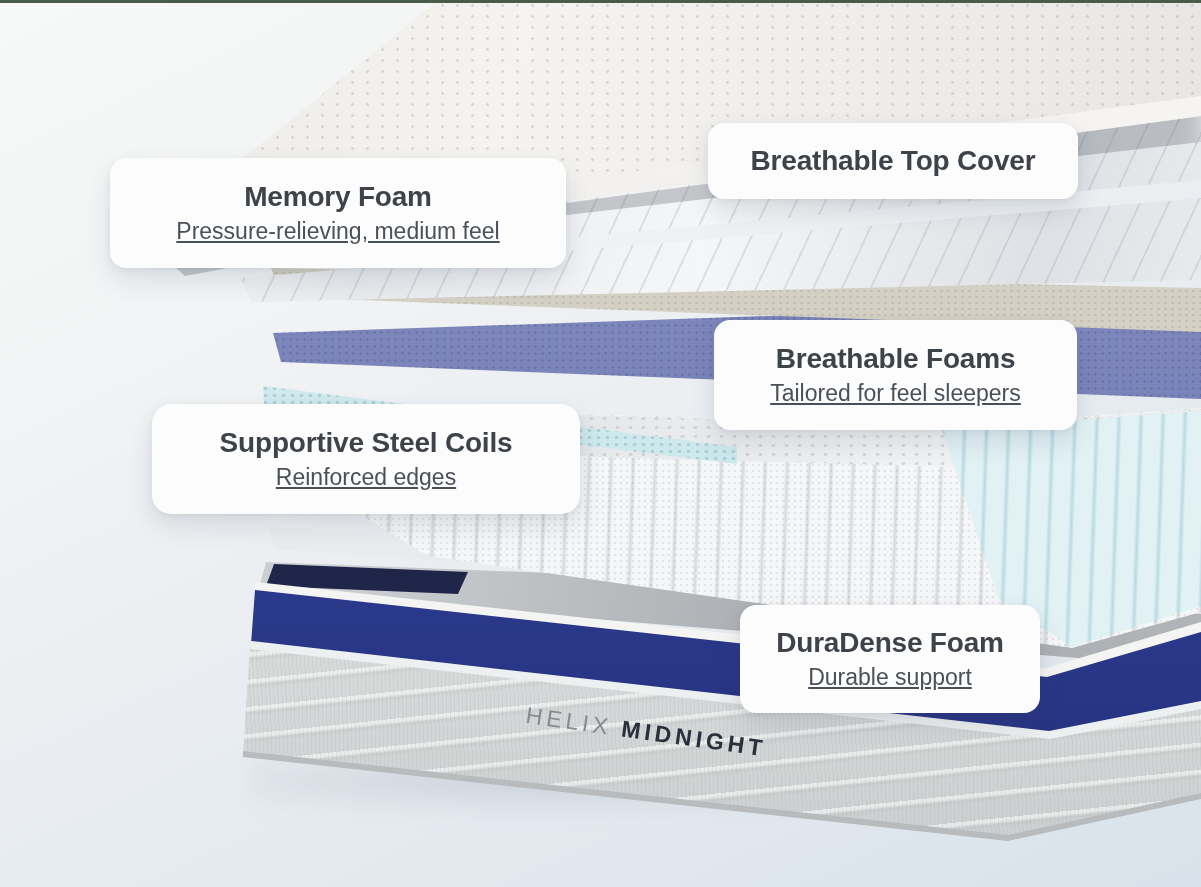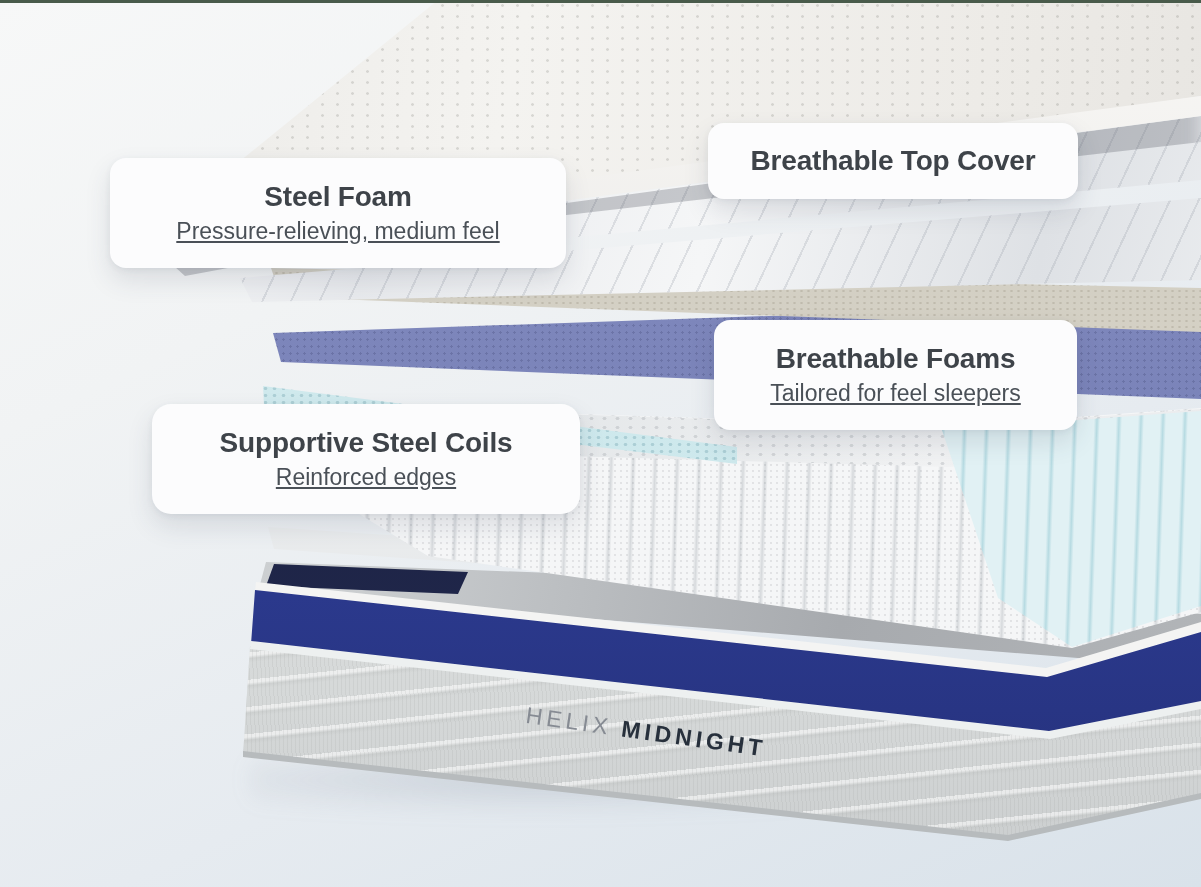--- a/index.html
+++ b/index.html
@@ -202,27 +202,31 @@
   <div class="layer" id="cover-shadow"></div>
 
   <div class="layer" id="top-cover"></div>
   <div class="layer" id="top-cover-piping"></div>
 
   <div class="callout" id="callout-breathable">
     <div class="title">Breathable Top Cover</div>
   </div>
 
   <div class="callout" id="callout-memory">
-    <div class="title">Steel Foam</div>
+    <div class="title">Memory Foam</div>
     <div class="subtitle">Pressure-relieving, medium feel</div>
   </div>
 
   <div class="callout" id="callout-contouring">
     <div class="title">Breathable Foams</div>
     <div class="subtitle">Tailored for feel sleepers</div>
   </div>
 
   <div class="callout" id="callout-coils">
     <div class="title">Supportive Steel Coils</div>
     <div class="subtitle">Reinforced edges</div>
   </div>
 
+  <div class="callout" id="callout-duradense">
+    <div class="title">DuraDense Foam</div>
+    <div class="subtitle">Durable support</div>
+  </div>
 </div>
 
 </body></html>

